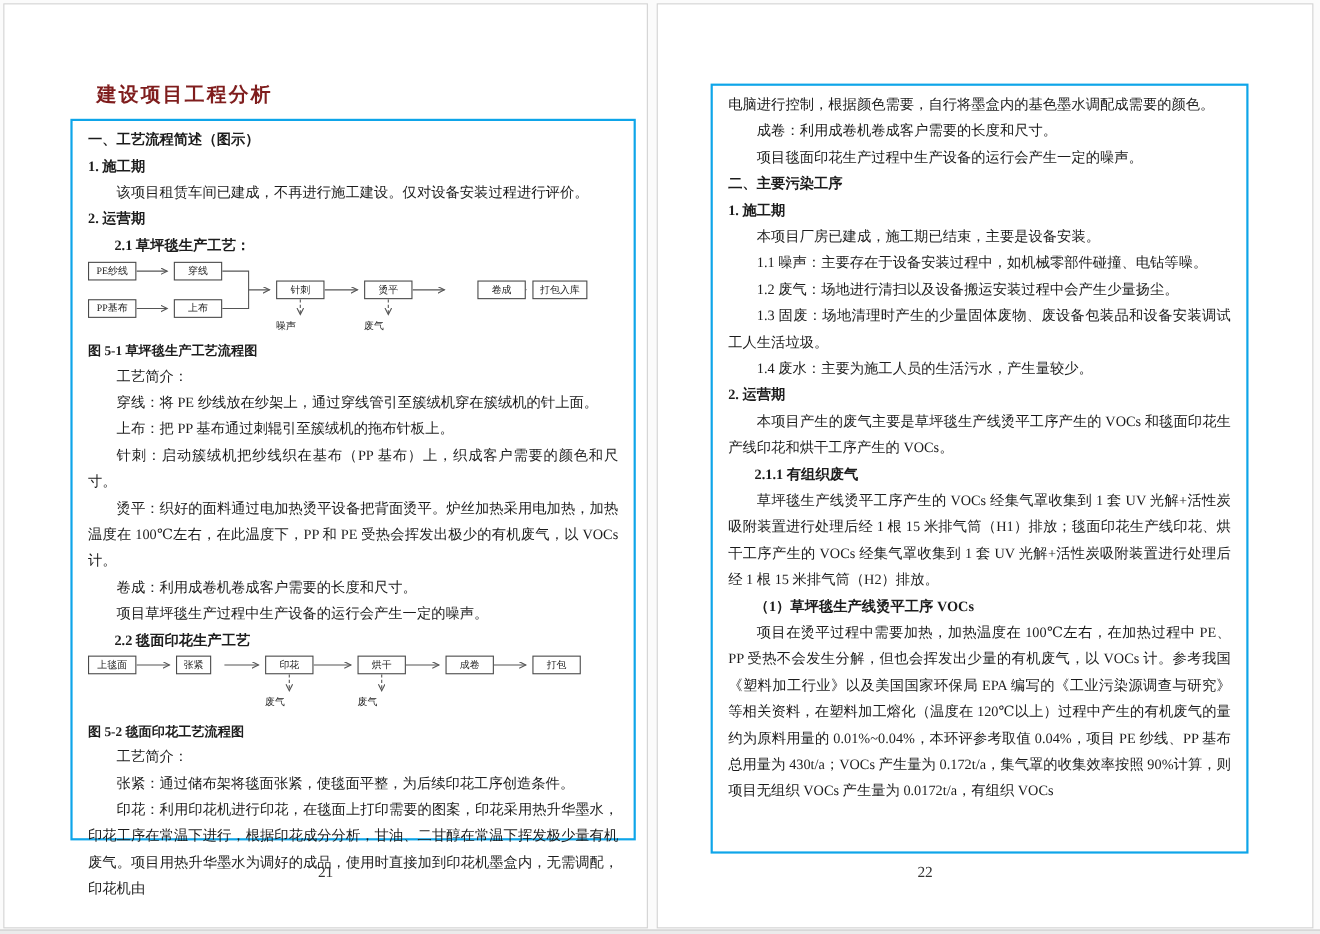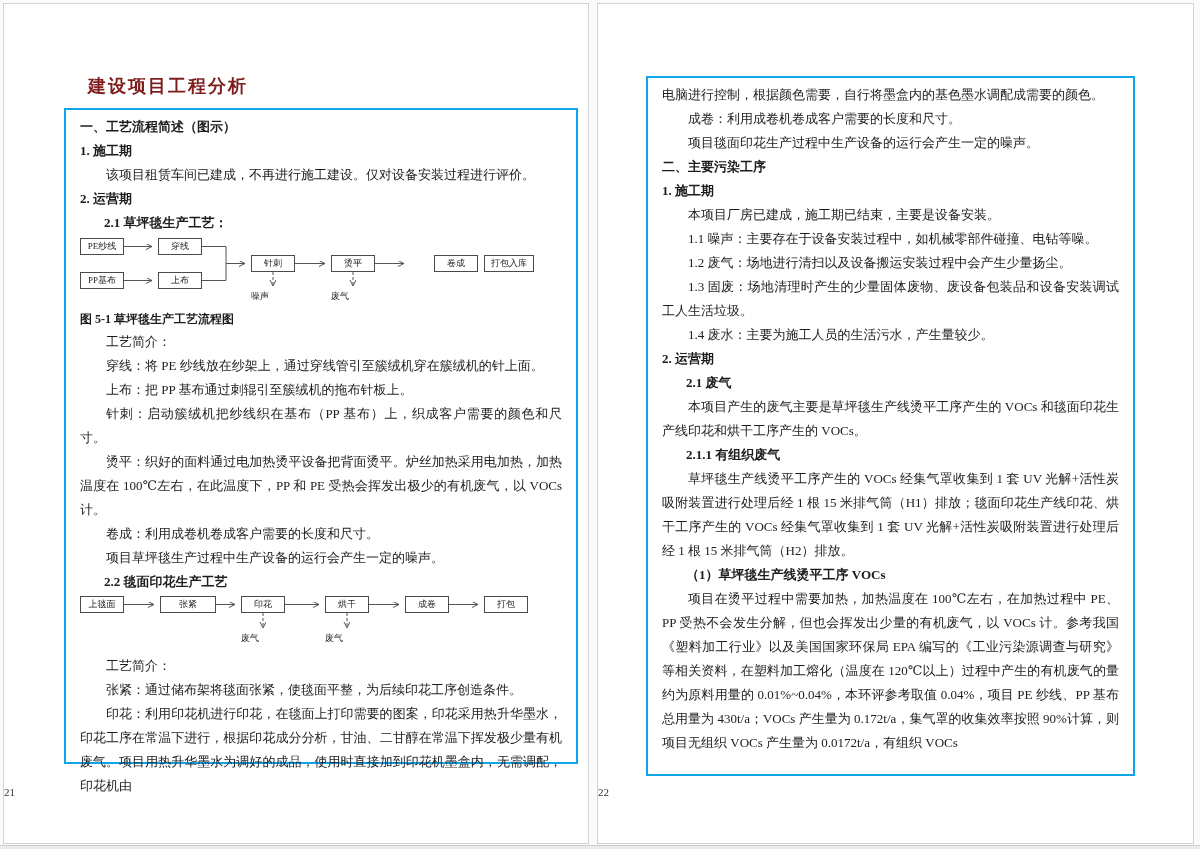--- a/index.html
+++ b/index.html
@@ -28,21 +28,21 @@
   .flow{position:relative;width:100%;}
   .flow1{height:70px;margin-top:3px;}
   .flow2{height:58px;margin-top:2px;}
   .fbox{
     position:absolute;height:17px;border:1px solid #4a4a4a;box-sizing:border-box;
     background:#fff;font-size:9px;line-height:14px;text-align:center;color:#222;
     text-indent:0;white-space:nowrap;overflow:hidden;
   }
   .femit{position:absolute;width:44px;font-size:9px;line-height:12px;text-align:left;color:#222;text-indent:0;}
   svg.flines{position:absolute;left:0;top:0;}
-  .pagenum{position:absolute;top:782px;font-size:11px;color:#333;}
+  .pagenum{position:absolute;top:782px;font-size:14px;color:#333;text-align:center;}
   .pn-left{left:0;right:0;}
   .pn-right{left:0;width:486px;}
 </style>
 </head>
 <body>
 
 <div class="page page-left">
   <div class="doc-title">建设项目工程分析</div>
 
   <div class="content-box box-left">
@@ -104,28 +104,29 @@
           <line x1="44" y1="8.5" x2="74" y2="8.5" marker-end="url(#a2)"></line>
           <line x1="124" y1="8.5" x2="155" y2="8.5" marker-end="url(#a2)"></line>
           <line x1="205" y1="8.5" x2="239" y2="8.5" marker-end="url(#a2)"></line>
           <line x1="289" y1="8.5" x2="319" y2="8.5" marker-end="url(#a2)"></line>
           <line x1="369" y1="8.5" x2="398" y2="8.5" marker-end="url(#a2)"></line>
           <line x1="183" y1="17" x2="183" y2="32" stroke-dasharray="3,2" marker-end="url(#a2)"></line>
           <line x1="267" y1="17" x2="267" y2="32" stroke-dasharray="3,2" marker-end="url(#a2)"></line>
         </g>
       </svg>
       <div class="fbox" style="left:0;top:0;width:44px;">上毯面</div>
-      <div class="fbox" style="left:80px;top:0;width:56px;">张紧</div>
+      <div class="fbox" style="left:80px;top:0;width:32px;">张紧</div>
       <div class="fbox" style="left:161px;top:0;width:44px;">印花</div>
       <div class="fbox" style="left:245px;top:0;width:44px;">烘干</div>
       <div class="fbox" style="left:325px;top:0;width:44px;">成卷</div>
       <div class="fbox" style="left:404px;top:0;width:44px;">打包</div>
       <div class="femit" style="left:161px;top:36px;">废气</div>
       <div class="femit" style="left:245px;top:36px;">废气</div>
     </div>
+    <p class="caption">图 5-2  毯面印花工艺流程图</p>
 
     <p class="ind">工艺简介：</p>
     <p class="ind">张紧：通过储布架将毯面张紧，使毯面平整，为后续印花工序创造条件。</p>
     <p class="ind">印花：利用印花机进行印花，在毯面上打印需要的图案，印花采用热升华墨水，印花工序在常温下进行，根据印花成分分析，甘油、二甘醇在常温下挥发极少量有机废气。项目用热升华墨水为调好的成品，使用时直接加到印花机墨盒内，无需调配，印花机由</p>
   </div>
 
   <div class="pagenum pn-left">21</div>
 </div>
 
 <div class="page page-right">
@@ -134,21 +135,20 @@
     <p class="ind">成卷：利用成卷机卷成客户需要的长度和尺寸。</p>
     <p class="ind">项目毯面印花生产过程中生产设备的运行会产生一定的噪声。</p>
     <p class="h">二、主要污染工序</p>
     <p class="h">1. 施工期</p>
     <p class="ind">本项目厂房已建成，施工期已结束，主要是设备安装。</p>
     <p class="ind">1.1 噪声：主要存在于设备安装过程中，如机械零部件碰撞、电钻等噪。</p>
     <p class="ind">1.2 废气：场地进行清扫以及设备搬运安装过程中会产生少量扬尘。</p>
     <p class="ind">1.3 固废：场地清理时产生的少量固体废物、废设备包装品和设备安装调试工人生活垃圾。</p>
     <p class="ind">1.4 废水：主要为施工人员的生活污水，产生量较少。</p>
     <p class="h">2. 运营期</p>
-    <p class="sub">2.1 废气</p>
     <p class="ind">本项目产生的废气主要是草坪毯生产线烫平工序产生的 VOCs 和毯面印花生产线印花和烘干工序产生的 VOCs。</p>
     <p class="sub">2.1.1 有组织废气</p>
     <p class="ind">草坪毯生产线烫平工序产生的 VOCs 经集气罩收集到 1 套 UV 光解+活性炭吸附装置进行处理后经 1 根 15 米排气筒（H1）排放；毯面印花生产线印花、烘干工序产生的 VOCs 经集气罩收集到 1 套 UV 光解+活性炭吸附装置进行处理后经 1 根 15 米排气筒（H2）排放。</p>
     <p class="sub gap-top">（1）草坪毯生产线烫平工序 VOCs</p>
     <p class="ind">项目在烫平过程中需要加热，加热温度在 100℃左右，在加热过程中 PE、PP 受热不会发生分解，但也会挥发出少量的有机废气，以 VOCs 计。参考我国《塑料加工行业》以及美国国家环保局 EPA 编写的《工业污染源调查与研究》等相关资料，在塑料加工熔化（温度在 120℃以上）过程中产生的有机废气的量约为原料用量的 0.01%~0.04%，本环评参考取值 0.04%，项目 PE 纱线、PP 基布总用量为 430t/a；VOCs 产生量为 0.172t/a，集气罩的收集效率按照 90%计算，则项目无组织 VOCs 产生量为 0.0172t/a，有组织 VOCs</p>
   </div>
 
   <div class="pagenum pn-right">22</div>
 </div>
 

